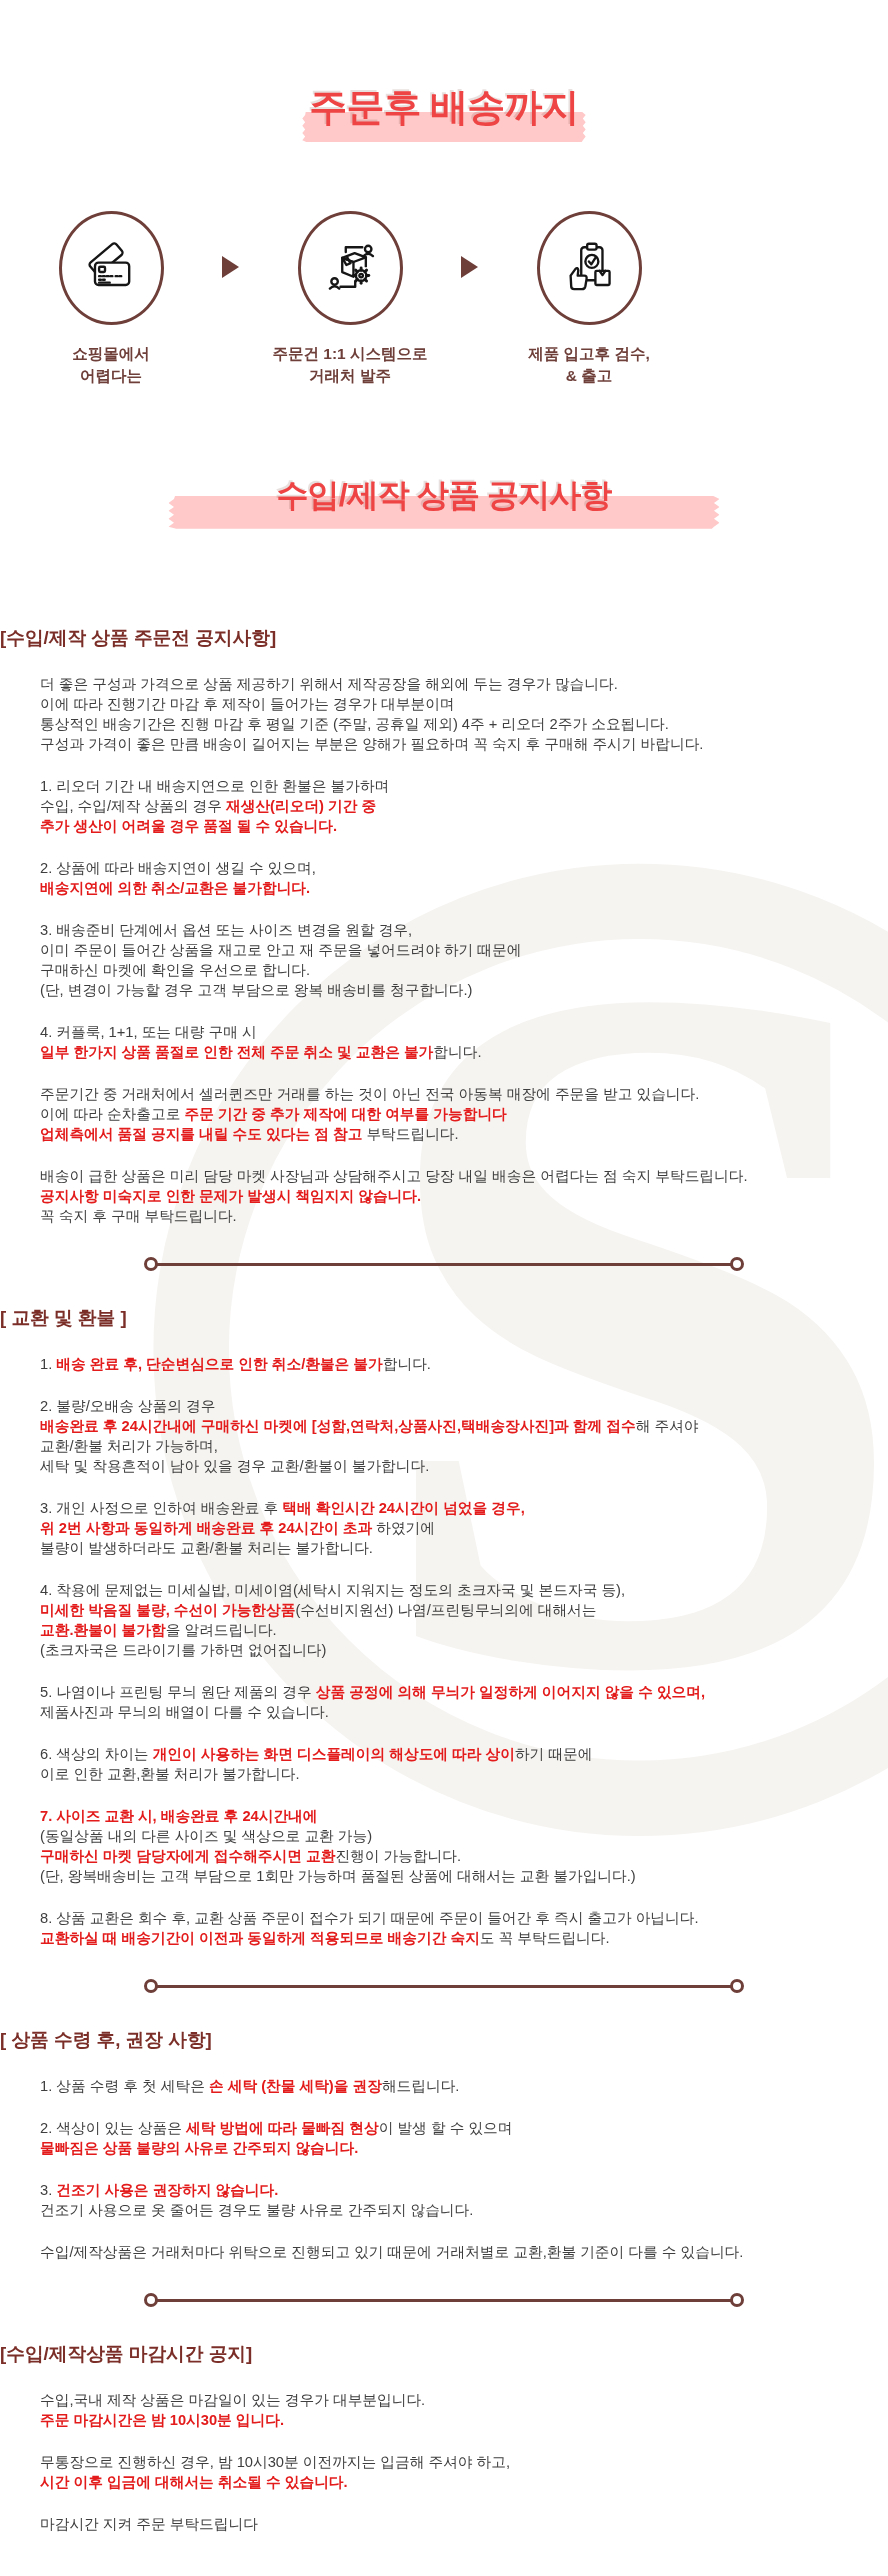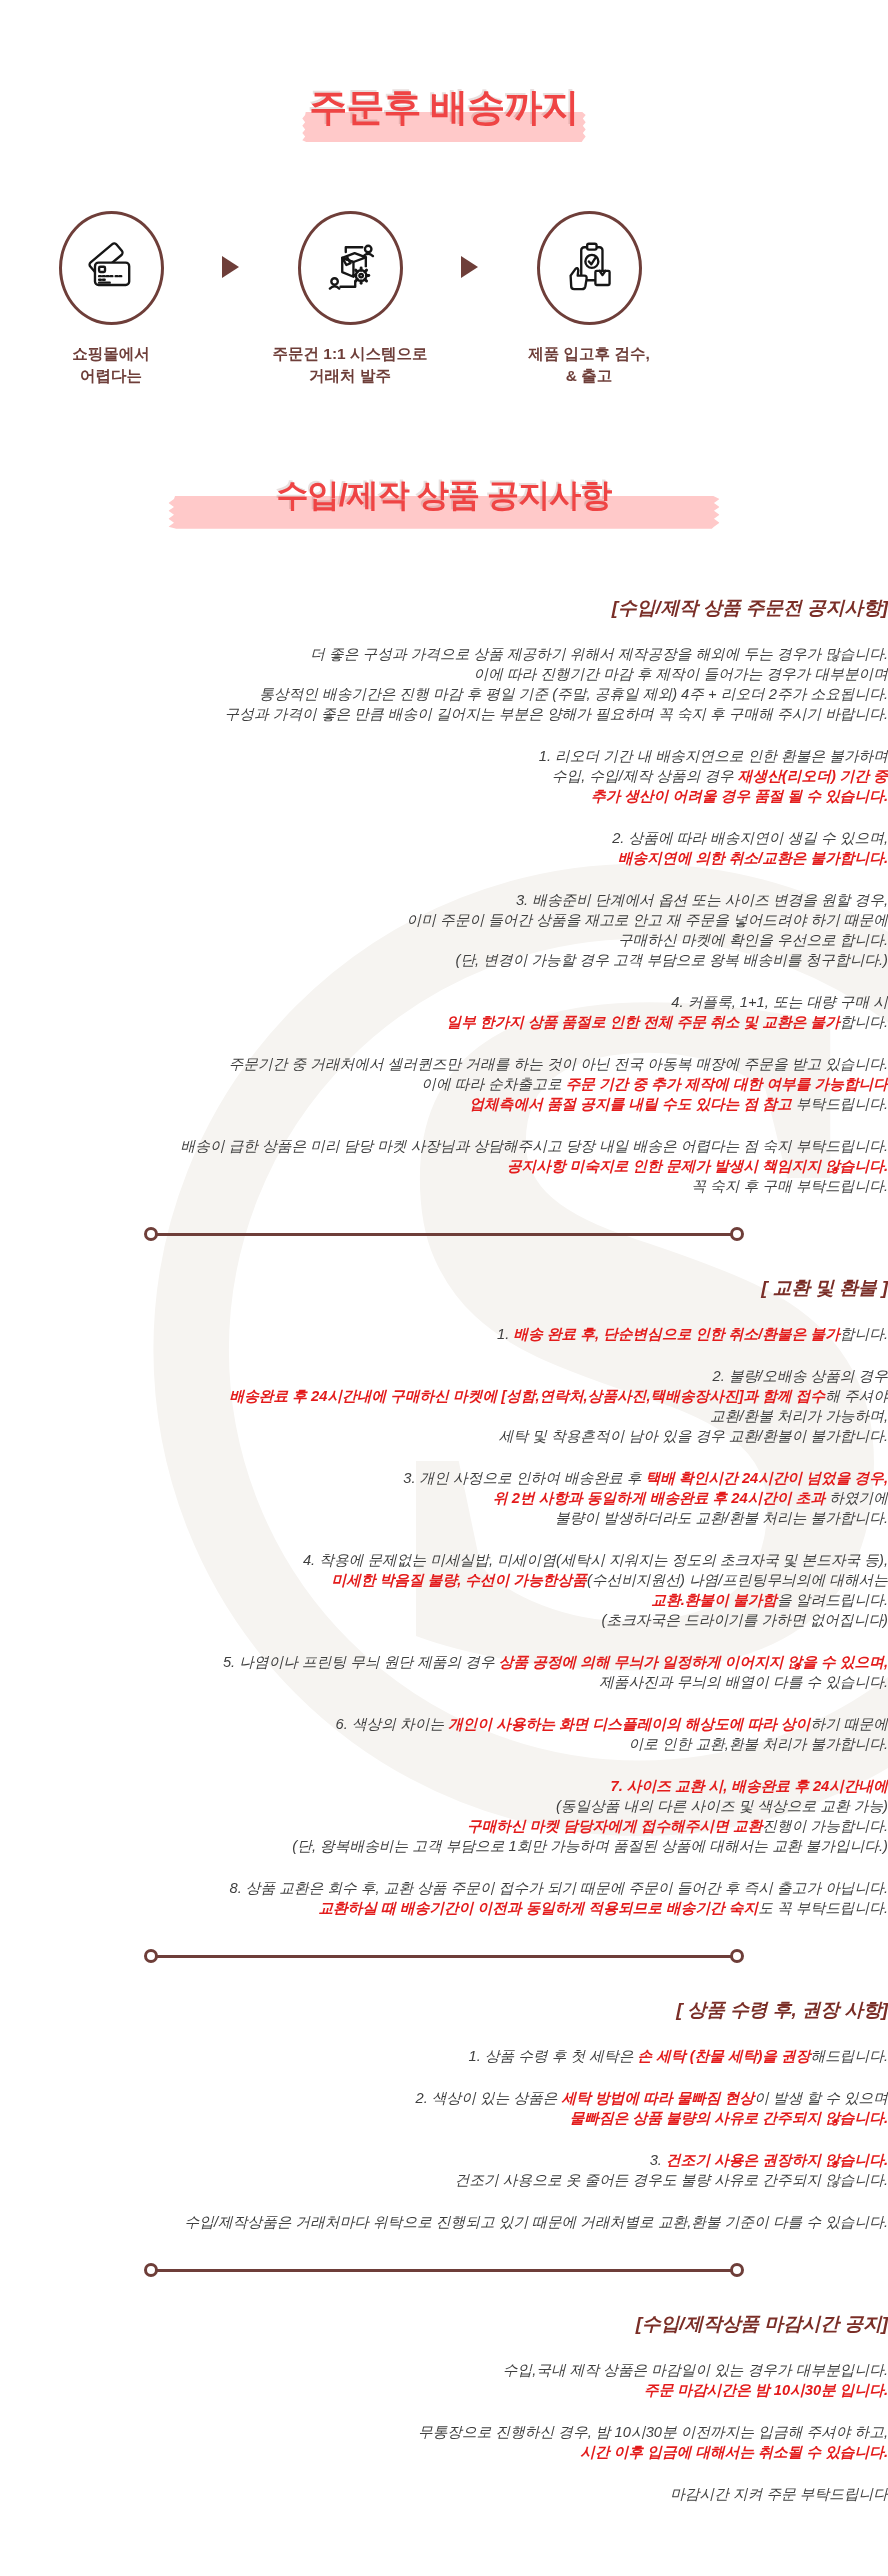--- a/index.html
+++ b/index.html
@@ -39,22 +39,22 @@
     display:flex;align-items:center;justify-content:center;background:#fff;
   }
   .step-label{margin-top:18px;color:#6e3e39;font-size:15.5px;font-weight:600;line-height:22px;text-align:center;}
   .flow-arrow{
     width:0;height:0;margin-top:45px;
     border-left:17px solid #6e3e39;
     border-top:11.5px solid transparent;
     border-bottom:11.5px solid transparent;
   }
   
-  .content{position:absolute;top:590px;left:0;width:100%;z-index:1;text-align:right;
-    font-size:14.7px;color:#3e3e3e;font-style:italic;}
+  .content{position:absolute;top:620px;left:0;width:100%;z-index:1;text-align:left;
+    font-size:14.7px;color:#3e3e3e;}
   .sec-header{font-size:18.7px;font-weight:bold;color:#7a2e27;margin:5.3px 0 23px;}
   .block{margin-bottom:22px;padding-left:40px;}
   .line{line-height:20px;}
   .line .r{color:#e31b1b;font-weight:bold;}
   .divider{display:flex;align-items:center;width:600px;margin:31px auto 34px;}
   .divider .ring{width:8px;height:8px;border:3.1px solid #6e3e39;border-radius:50%;flex:none;background:#fff;}
   .divider .bar{flex:1;height:3.6px;background:#6e3e39;margin:0 -1.8px;}
   svg.li{stroke:#161616;fill:none;stroke-width:4;stroke-linecap:round;stroke-linejoin:round;}
 </style>
 </head>

